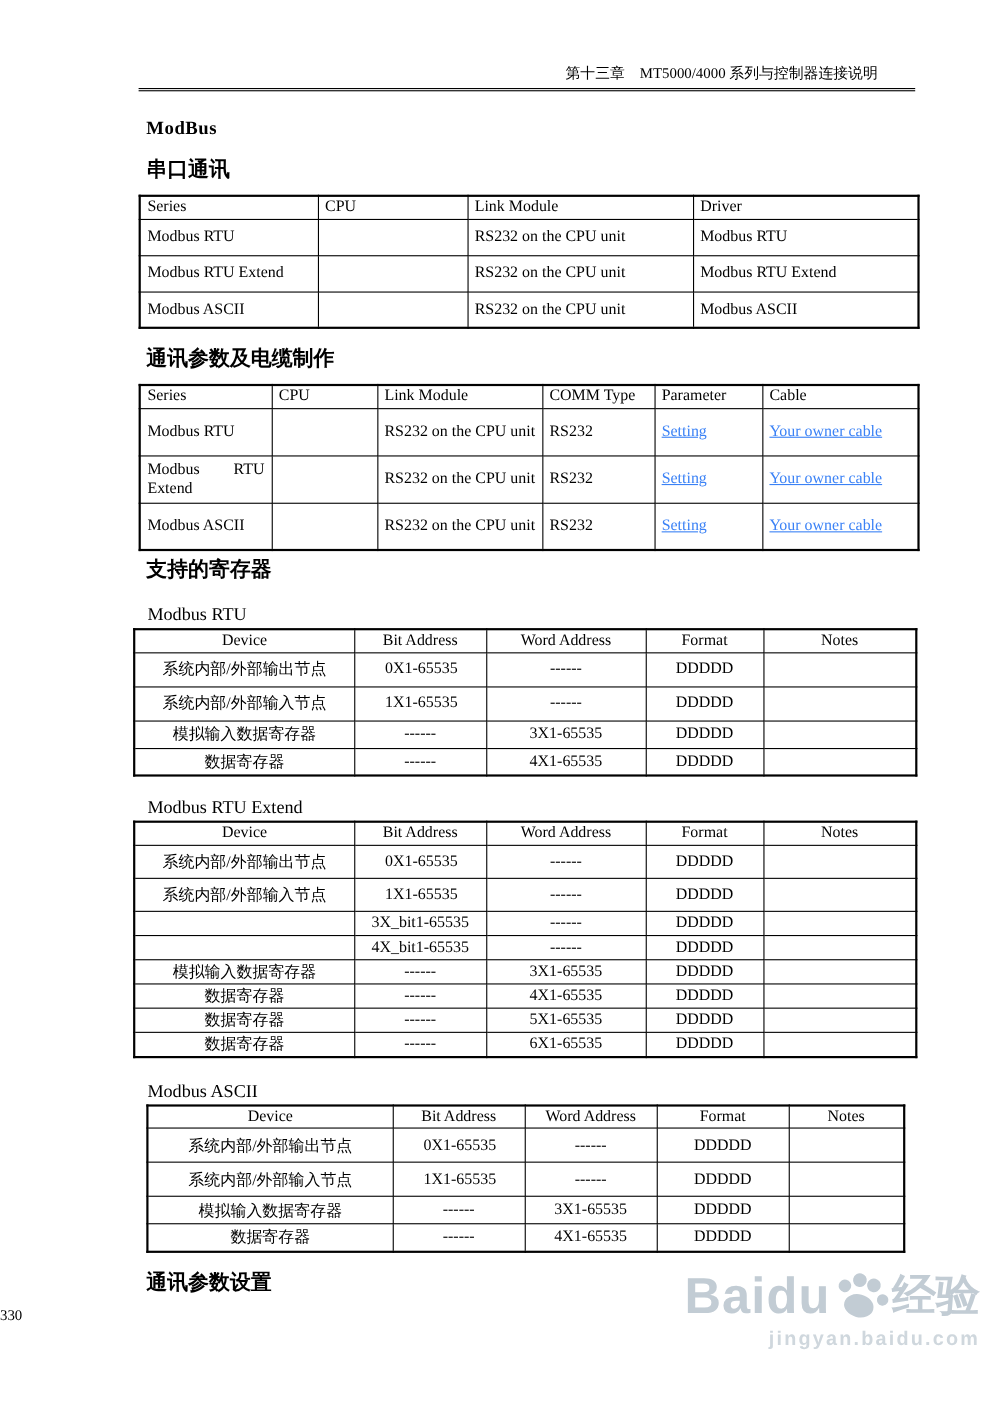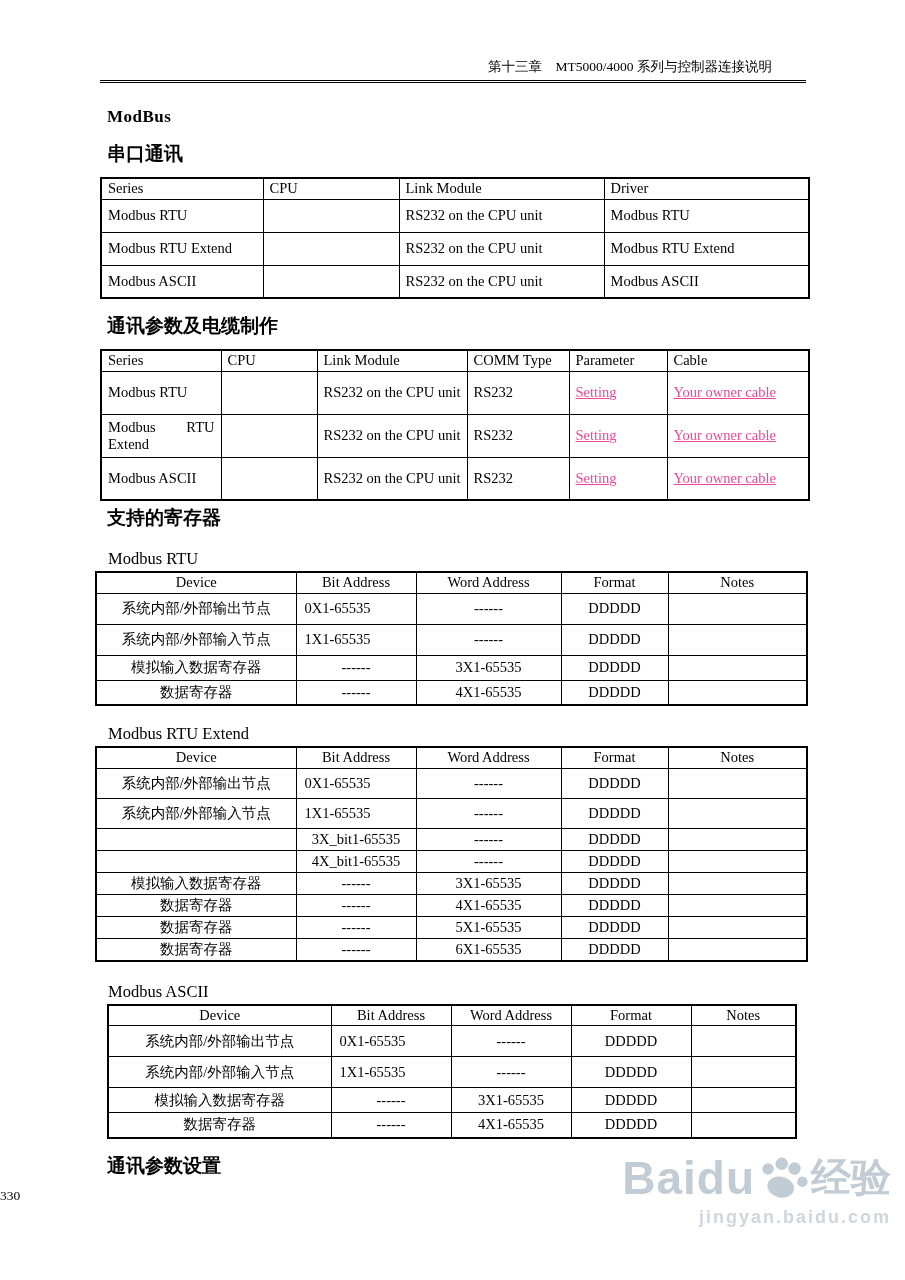--- a/index.html
+++ b/index.html
@@ -5,20 +5,21 @@
   * { margin:0; padding:0; box-sizing:border-box; }
   html,body { background:#ffffff; }
   .page {
     position:relative;
     width:905px; height:1280px;
     margin:0 auto;
     background:#ffffff;
     color:#000;
     font-family:"Liberation Serif", serif;
     overflow:hidden;
+    padding-left:26px;
   }
   
   .header {
     margin:58px 0 0 100px;
     width:706px;
     text-align:right;
     font-size:13.5px;
     padding-bottom:4px;
     border-bottom:3px double #000;
   }
@@ -59,23 +60,23 @@
   .reg th { height:21px; }
   .reg-main { margin-left:95px; width:711px; }
   .reg-main td { height:25px; }
   .reg-main tr.r-tall td { height:31px; }
   .reg-ext  { margin-left:95px; width:711px; }
   .reg-ext td { height:22px; }
   .reg-ext tr.r-tall td { height:30px; }
   .reg-ascii { margin-left:107px; width:688px; }
   .reg-ascii td { height:25px; }
   .reg-ascii tr.r-tall td { height:31px; }
-  .reg td.al { text-align:left; padding-left:8px; }
-
-  a.link { color:#ec4899; cursor:pointer; }
+  .reg td.al { text-align:center; padding-left:8px; }
+
+  a.link { color:#3b82f6; cursor:pointer; }
 
   
   .page-number {
     position:absolute; left:0; right:0; top:1188px;
     font-size:13.5px;
   }
   .watermark {
     position:absolute; right:14px; top:1150px;
     text-align:right;
     color:#c2ccd4;

